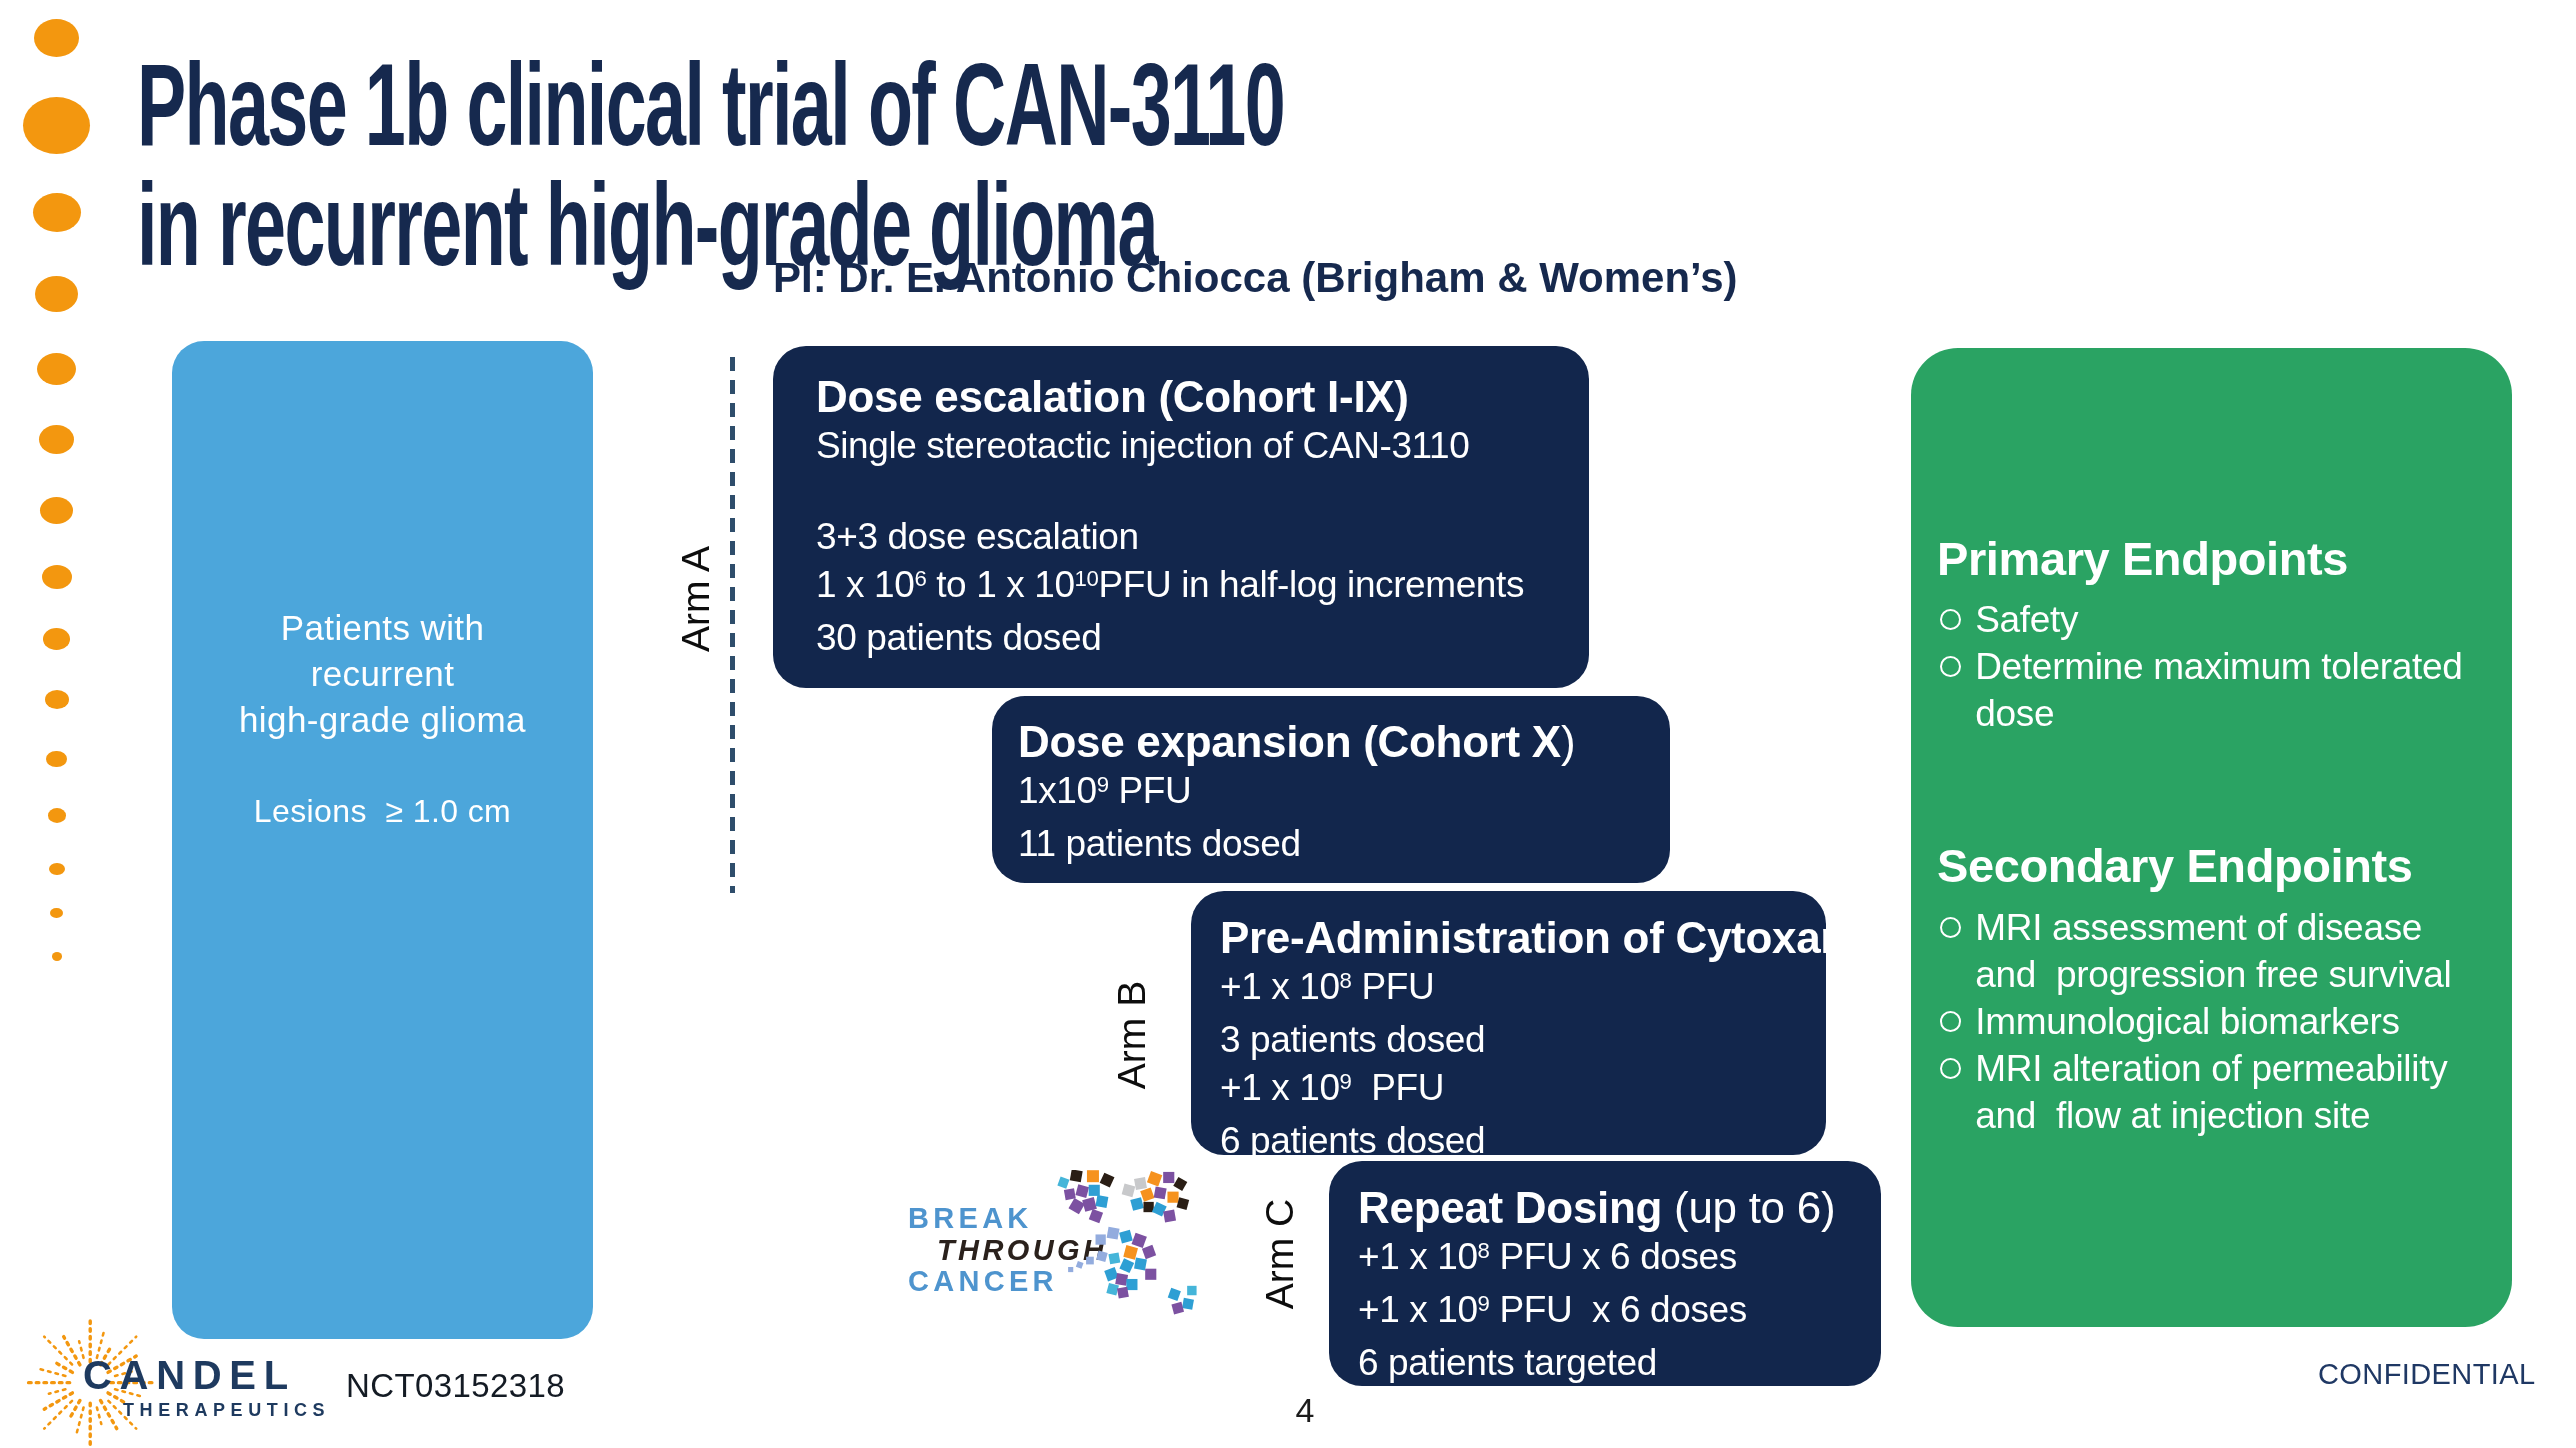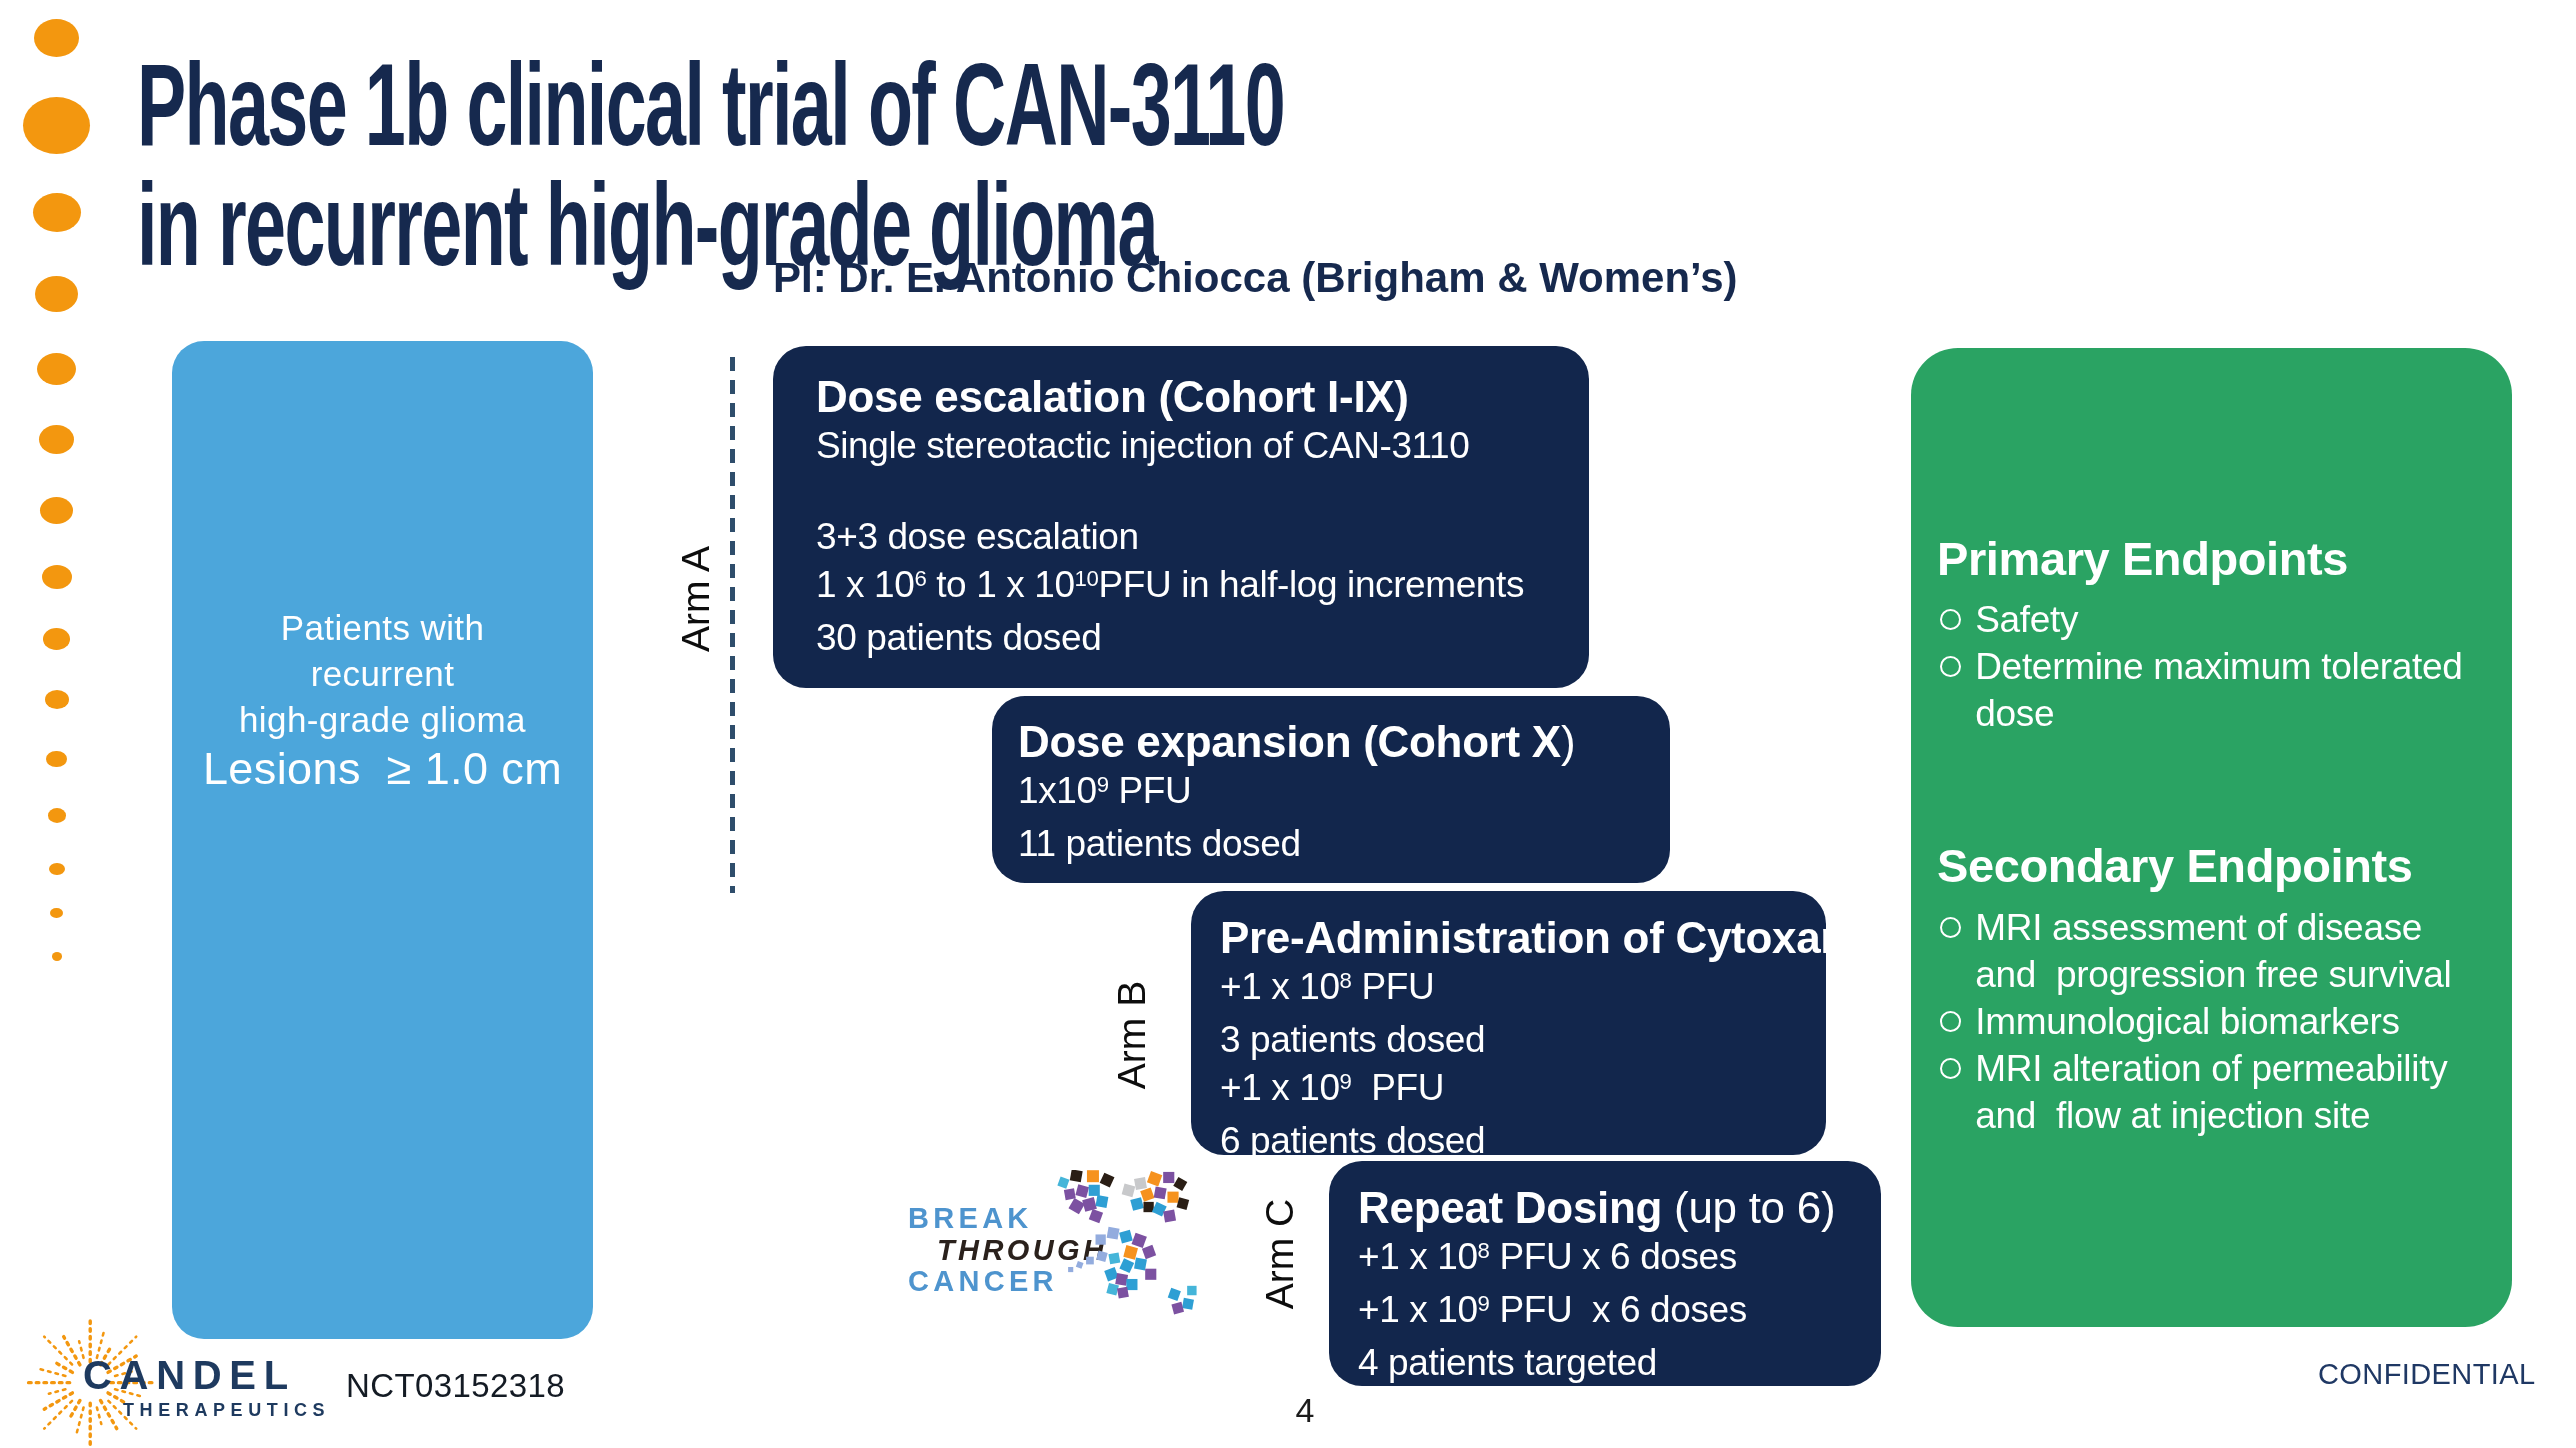--- a/index.html
+++ b/index.html
@@ -19,21 +19,21 @@
     position:absolute; left:773px; top:254px; color:#16294E;
     font-size:42px; font-weight:600; letter-spacing:0px; white-space:nowrap;
   }
   
   .patient-box{
     position:absolute; left:172px; top:341px; width:421px; height:998px;
     background:#4CA6DB; border-radius:32px; color:#fff; text-align:center;
     box-sizing:border-box; padding-top:264px;
   }
   .pline{font-size:35px; line-height:46px; letter-spacing:0.4px;}
-  .lesions{font-size:45px; letter-spacing:0.4px;}
+  .lesions{margin-top:50px; font-size:32px; letter-spacing:0.4px;}
   
   .arm-label{
     position:absolute; width:155px; height:50px; line-height:50px; text-align:center;
     font-size:39px; color:#0d0d0d; transform:rotate(-90deg);
   }
   .dash-line{
     position:absolute; left:730px; top:357px; width:5.2px; height:536px;
     background:repeating-linear-gradient(180deg,#2E4D6B 0 13.7px,transparent 13.7px 23px);
   }
   
@@ -138,21 +138,21 @@
       <div class="box-title"><span class="tb">Pre-Administration of Cytoxan</span></div>
       <div class="box-line"><span>+1 x 10</span><span class="sup">8</span><span> PFU</span></div>
       <div class="box-line"><span>3 patients dosed</span></div>
       <div class="box-line"><span>+1 x 10</span><span class="sup">9</span><span> &nbsp;PFU</span></div>
       <div class="box-line"><span>6 patients dosed</span></div>
     </div>
   <div class="dose-box box-d">
       <div class="box-title"><span class="tb">Repeat Dosing</span><span> (up to 6)</span></div>
       <div class="box-line"><span>+1 x 10</span><span class="sup">8</span><span> PFU x 6 doses</span></div>
       <div class="box-line"><span>+1 x 10</span><span class="sup">9</span><span> PFU &nbsp;x 6 doses</span></div>
-      <div class="box-line"><span>4 patients targeted</span></div>
+      <div class="box-line"><span>6 patients targeted</span></div>
     </div>
 
   <div class="endpoints-box">
     <div class="ep-heading">Primary Endpoints</div>
     <div>
         <div class="bullet-row">
           <span class="bullet-circle"></span>
           <span class="bullet-text">Safety</span>
         </div>
         <div class="bullet-row">

